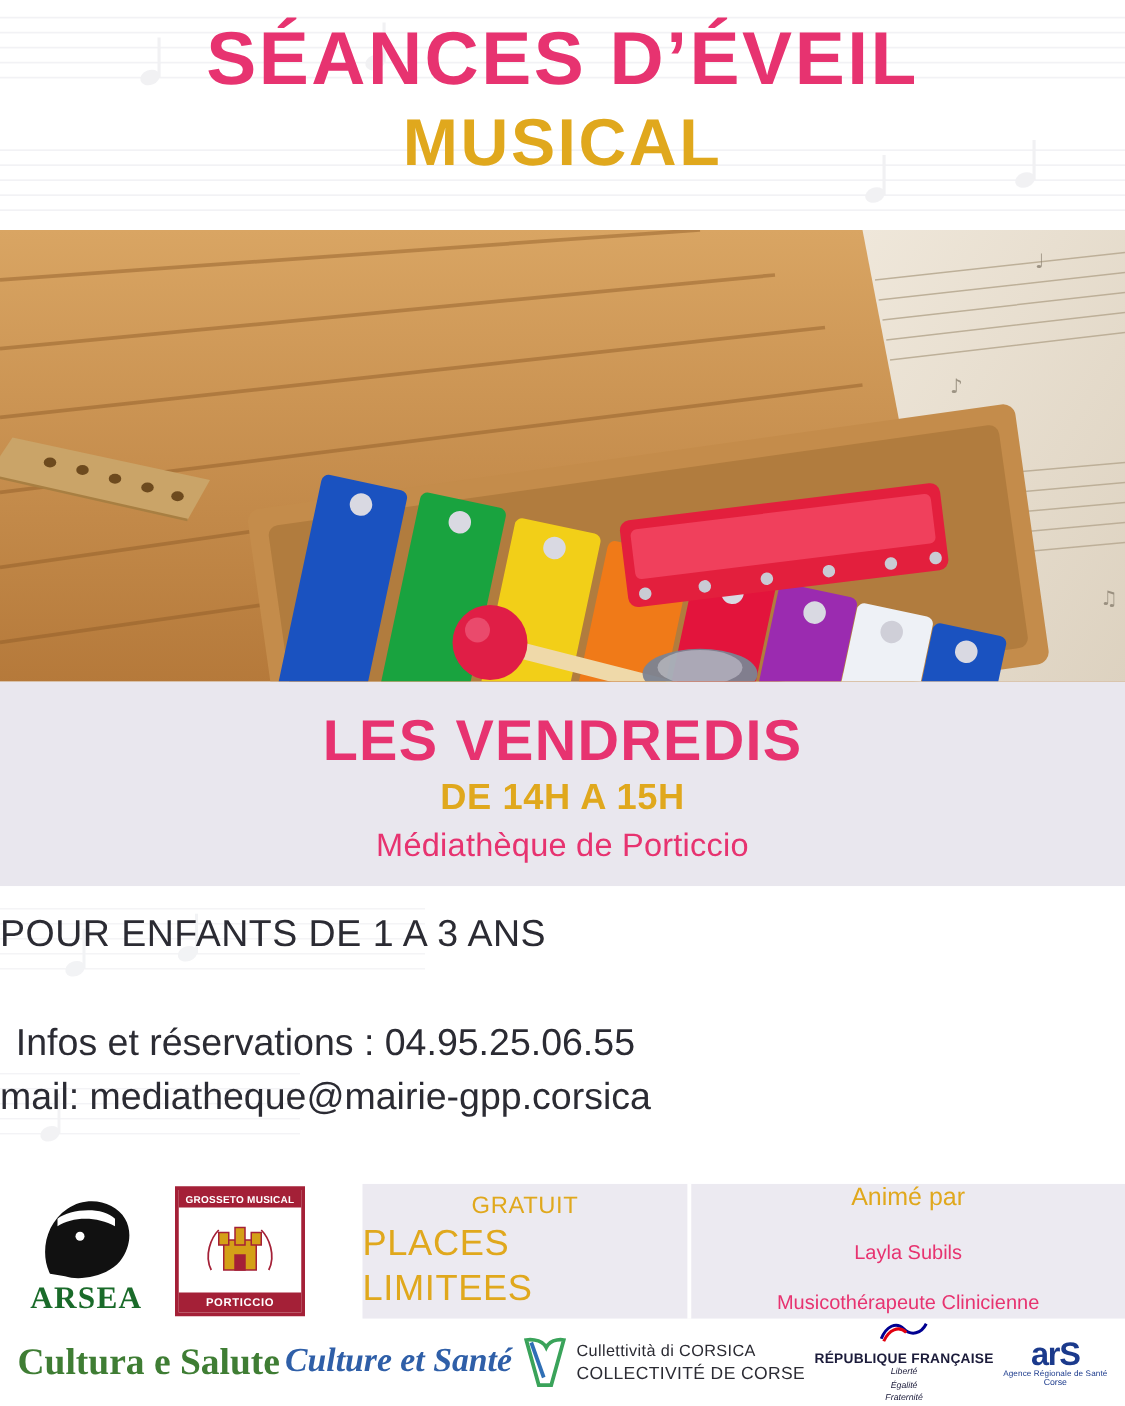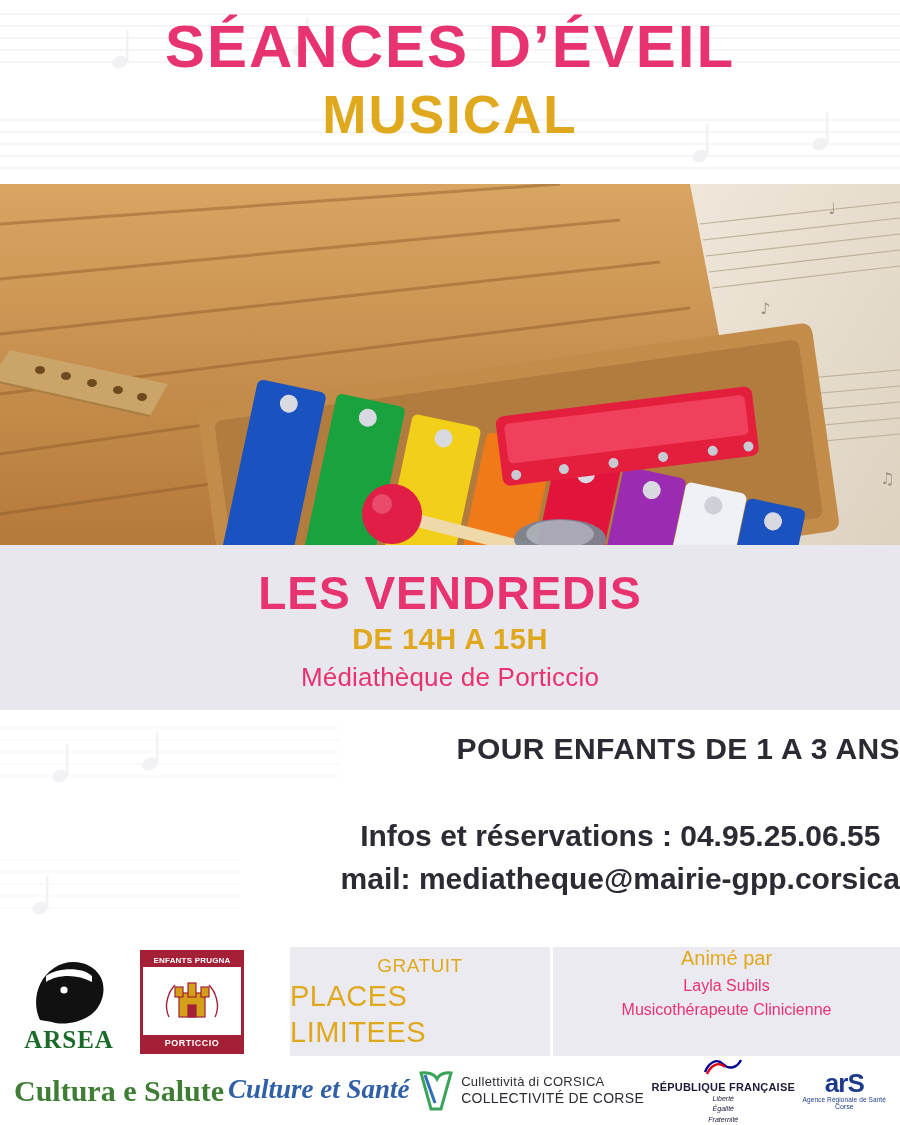--- a/index.html
+++ b/index.html
@@ -96,23 +96,22 @@
     letter-spacing: 0.2px;
   }
 
   
   .info-band {
     position: relative;
     height: 240px;
     background: #ffffff;
     display: flex;
     flex-direction: column;
-    align-items: flex-end;
+    align-items: flex-start;
     overflow: hidden;
-    font-weight: bold;
   }
   .info-age {
     margin-top: 22px;
     font-size: 30px;
     color: #2b2b33;
     letter-spacing: 0.4px;
     z-index: 2;
   }
   .info-contact {
     margin-top: 48px;
@@ -158,21 +157,21 @@
     color: #e0a81d;
     letter-spacing: 0.5px;
     line-height: 1.25;
   }
   .anime-box {
     width: 350px;
     background: #eceaf1;
     display: flex;
     flex-direction: column;
     align-items: center;
-    justify-content: flex-start;
+    justify-content: space-between;
     border-left: 3px solid #ffffff;
   }
   .anime-title {
     font-size: 20px;
     color: #e0a81d;
     margin-bottom: 4px;
   }
   .anime-name {
     font-size: 16px;
     color: #e73370;
@@ -502,21 +501,21 @@
     <div class="logos-left">
       <div class="arsea-logo">
         <svg width="86" height="72" viewBox="0 0 86 72">
           <path d="M14 66 C6 50 10 26 28 14 C44 3 66 8 74 22 C80 32 78 46 70 56 C60 68 38 72 26 68 Z" fill="#111111"></path>
           <path d="M20 22 C30 14 56 12 66 22 L66 28 C52 20 32 20 20 28 Z" fill="#ffffff"></path>
           <circle cx="38" cy="36" r="3.6" fill="#ffffff"></circle>
         </svg>
         <div class="arsea-word">ARSEA</div>
       </div>
       <div class="porticcio-logo">
-        <div class="porticcio-top">ENFANTS PRUGNA</div>
+        <div class="porticcio-top">GROSSETO MUSICAL</div>
         <div class="porticcio-mid">
           <svg width="62" height="48" viewBox="0 0 62 48">
             <g fill="#d4a017" stroke="#a42037" stroke-width="1.2">
               <rect x="18" y="16" width="26" height="24"></rect>
               <rect x="14" y="10" width="8" height="10"></rect>
               <rect x="27" y="6" width="8" height="14"></rect>
               <rect x="40" y="10" width="8" height="10"></rect>
               <rect x="27" y="28" width="8" height="12" fill="#a42037"></rect>
             </g>
             <g stroke="#a42037" stroke-width="1.4" fill="none">

